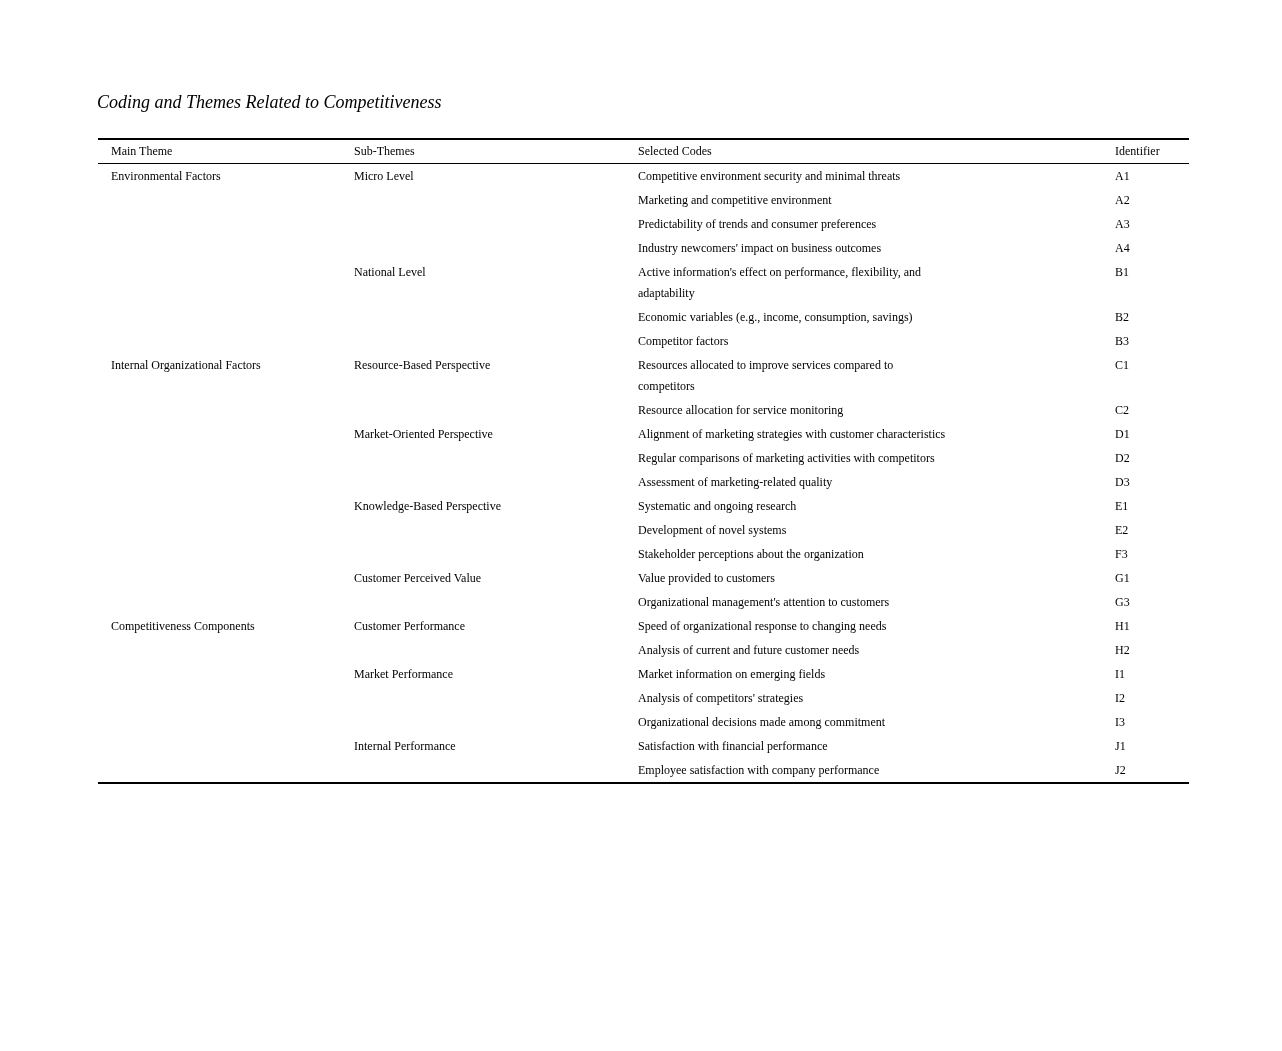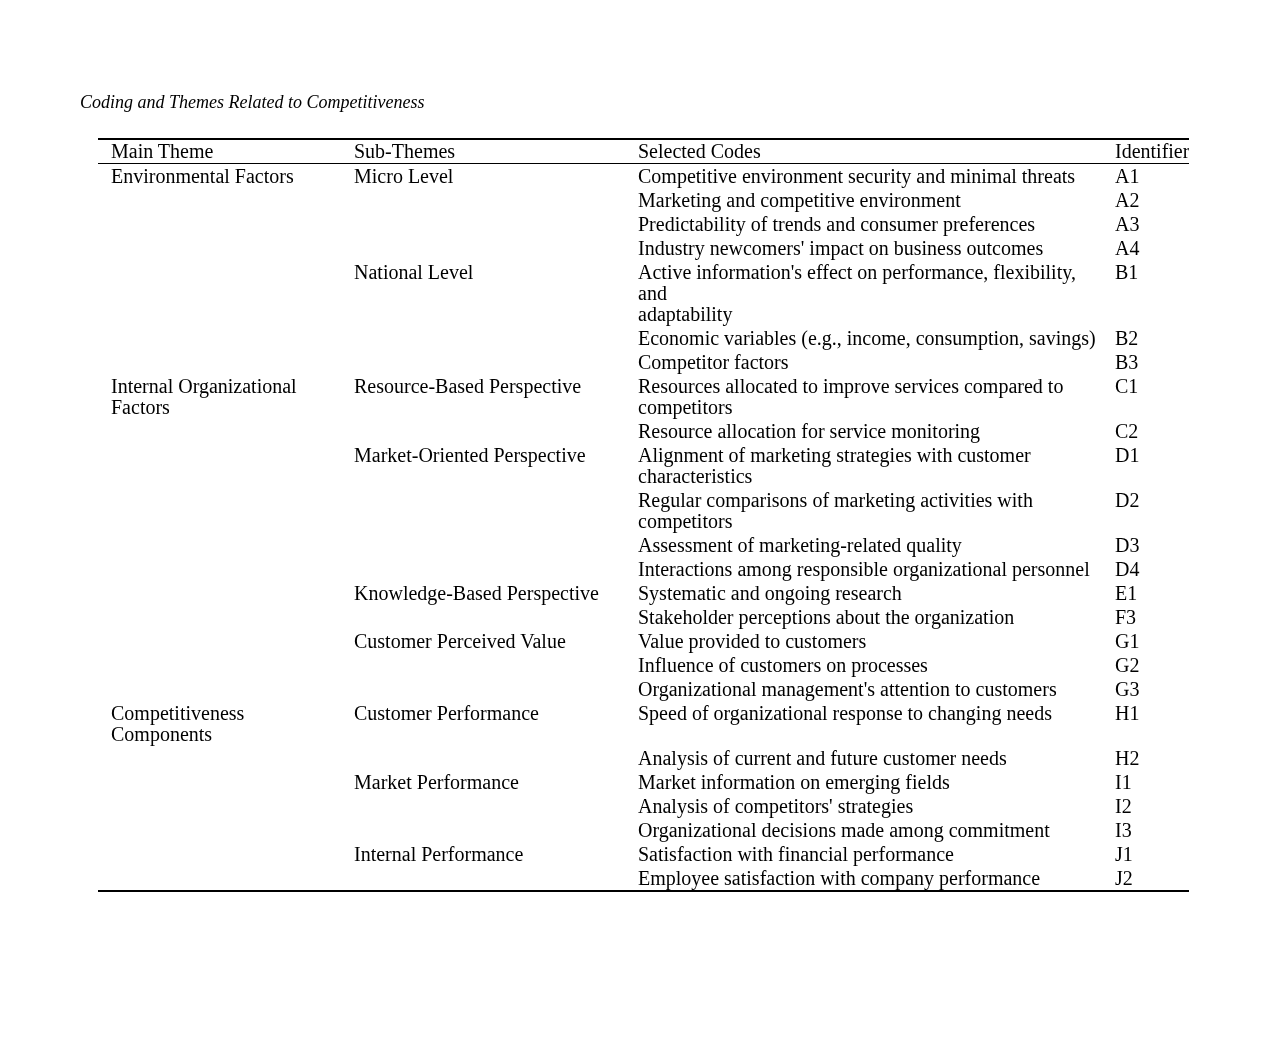--- a/index.html
+++ b/index.html
@@ -15,37 +15,37 @@
     color: #000000;
     overflow: hidden;
   }
   .page {
     position: absolute;
     inset: 0;
     background: #ffffff;
   }
   .page-title {
     position: absolute;
-    left: 80px;
+    left: 97px;
     top: 91px;
     font-style: italic;
     font-size: 18px;
     line-height: 22px;
     white-space: nowrap;
   }
   table.themes-table {
     position: absolute;
     left: 98px;
     top: 138px;
     width: 1091px;
     border-collapse: collapse;
     table-layout: fixed;
     border-top: 2px solid #000000;
     border-bottom: 2px solid #000000;
-    font-size: 20px;
+    font-size: 12px;
   }
   .themes-table th,
   .themes-table td {
     vertical-align: top;
     text-align: left;
     font-weight: normal;
     line-height: 21px;
     white-space: pre-line;
     padding: 2px 0 1px 0;
     overflow: hidden;
@@ -155,47 +155,41 @@
           <td class="cell-identifier">D2</td>
         </tr>
         <tr>
           <td class="cell-main_theme"></td>
           <td class="cell-sub_theme"></td>
           <td class="cell-code">Assessment of marketing-related quality</td>
           <td class="cell-identifier">D3</td>
         </tr>
         <tr>
           <td class="cell-main_theme"></td>
-          <td class="cell-sub_theme"></td>
-          <td class="cell-code">Interactions among responsible organizational personnel</td>
-          <td class="cell-identifier">D4</td>
-        </tr>
-        <tr>
-          <td class="cell-main_theme"></td>
           <td class="cell-sub_theme">Knowledge-Based Perspective</td>
           <td class="cell-code">Systematic and ongoing research</td>
           <td class="cell-identifier">E1</td>
         </tr>
         <tr>
           <td class="cell-main_theme"></td>
           <td class="cell-sub_theme"></td>
+          <td class="cell-code">Development of novel systems</td>
+          <td class="cell-identifier">E2</td>
+        </tr>
+        <tr>
+          <td class="cell-main_theme"></td>
+          <td class="cell-sub_theme"></td>
           <td class="cell-code">Stakeholder perceptions about the organization</td>
           <td class="cell-identifier">F3</td>
         </tr>
         <tr>
           <td class="cell-main_theme"></td>
           <td class="cell-sub_theme">Customer Perceived Value</td>
           <td class="cell-code">Value provided to customers</td>
           <td class="cell-identifier">G1</td>
-        </tr>
-        <tr>
-          <td class="cell-main_theme"></td>
-          <td class="cell-sub_theme"></td>
-          <td class="cell-code">Influence of customers on processes</td>
-          <td class="cell-identifier">G2</td>
         </tr>
         <tr>
           <td class="cell-main_theme"></td>
           <td class="cell-sub_theme"></td>
           <td class="cell-code">Organizational management's attention to customers</td>
           <td class="cell-identifier">G3</td>
         </tr>
         <tr>
           <td class="cell-main_theme">Competitiveness Components</td>
           <td class="cell-sub_theme">Customer Performance</td>

